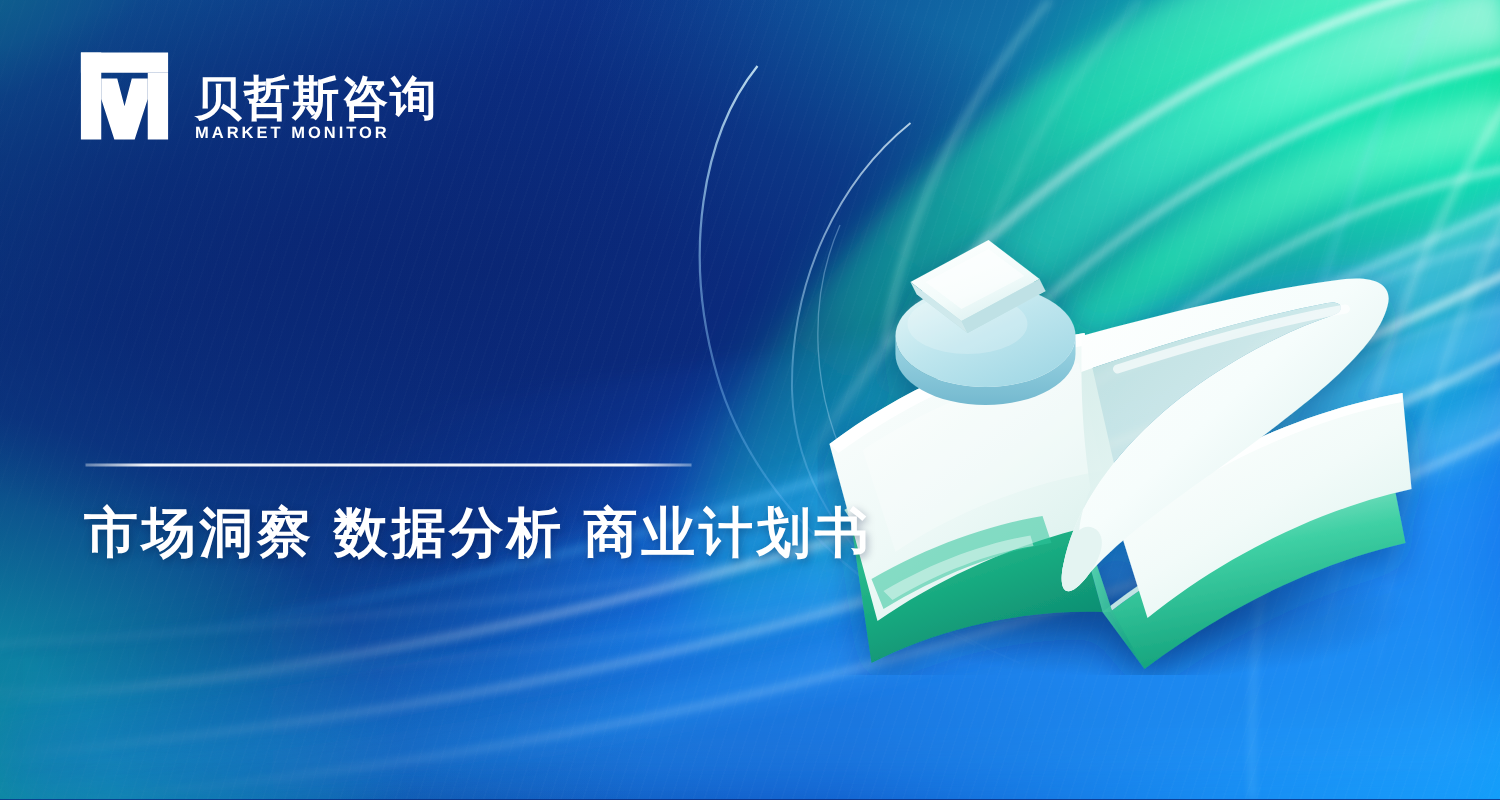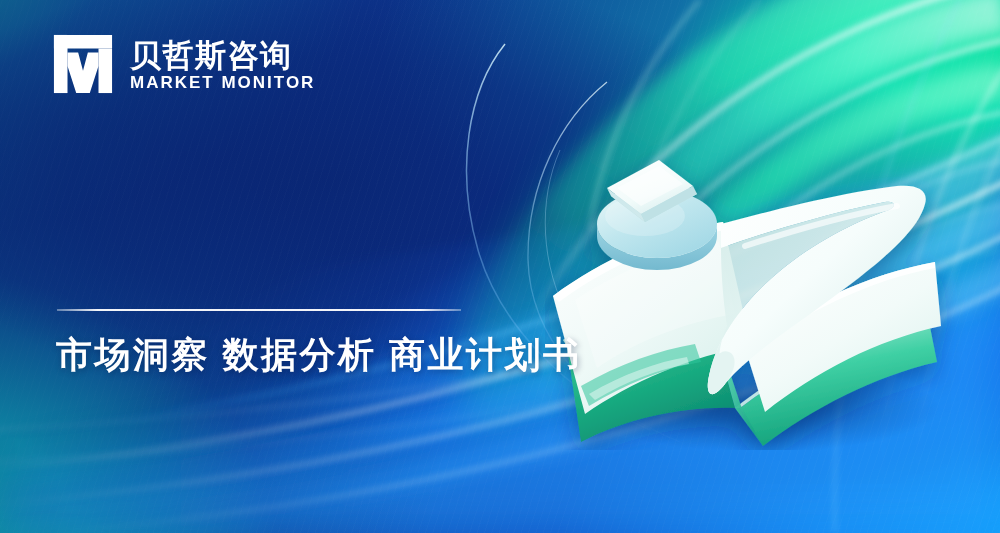--- a/index.html
+++ b/index.html
@@ -95,21 +95,21 @@
     background: linear-gradient(100deg, rgba(6,24,84,0.40) 0%, rgba(6,24,84,0.16) 26%, rgba(6,24,84,0) 48%);
     pointer-events: none;
   }
 
   
   .logo-block {
     position: absolute;
     left: 52px;
     top: 33px;
     display: flex;
-    align-items: center;
+    align-items: flex-end;
     gap: 16px;
     z-index: 20;
   }
   .logo-mark {
     width: 62px;
     height: 62px;
     flex: none;
     display: block;
   }
   .logo-text {
@@ -121,21 +121,21 @@
   }
   .logo-cn {
     font-size: 31px;
     font-weight: 700;
     color: #ffffff;
     letter-spacing: 1.5px;
     line-height: 1;
     white-space: nowrap;
   }
   .logo-en {
-    font-size: 17px;
+    font-size: 11px;
     font-weight: 700;
     color: #ffffff;
     letter-spacing: 2.0px;
     line-height: 1;
     white-space: nowrap;
   }
 
   
   .headline {
     position: absolute;

